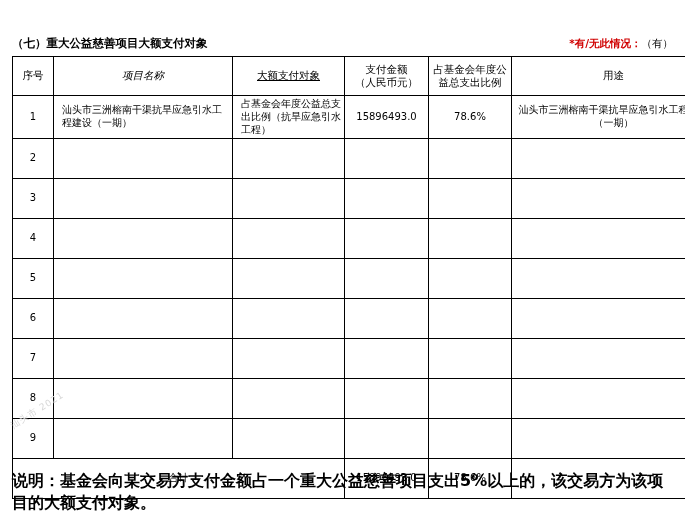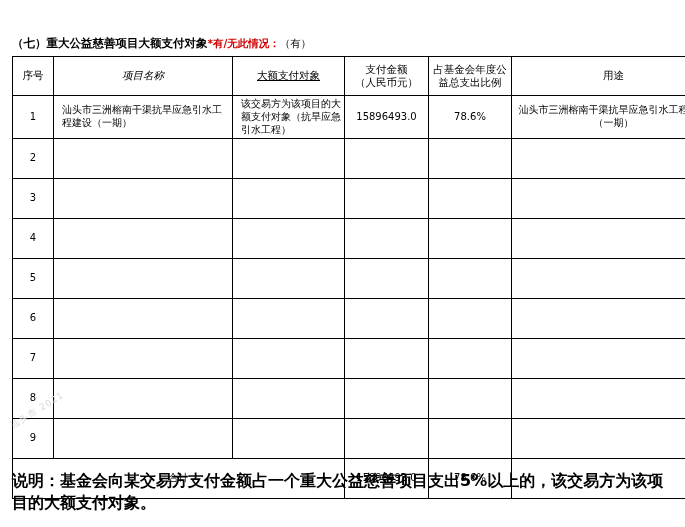--- a/index.html
+++ b/index.html
@@ -21,21 +21,21 @@
     width: 685px;
     height: 527px;
   }
   .section-header {
     position: absolute;
     left: 12px;
     top: 36px;
     width: 661px;
     display: flex;
     align-items: baseline;
-    justify-content: flex-start;
+    justify-content: space-between;
   }
   .section-title {
     font-size: 11.5px;
     font-weight: bold;
     letter-spacing: 0px;
     white-space: nowrap;
   }
   .section-note {
     font-size: 10.5px;
     white-space: nowrap;
@@ -154,21 +154,21 @@
     </thead>
     <tbody>
       <tr class="r-first">
         <td>
             <span class="cell-text">1</span>
           </td>
         <td>
             <span class="cell-text cell-left">汕头市三洲榕南干渠抗旱应急引水工程建设（一期）</span>
           </td>
         <td>
-            <span class="cell-text cell-left">该交易方为该项目的大额支付对象（抗旱应急引水工程）</span>
+            <span class="cell-text cell-left">占基金会年度公益总支出比例（抗旱应急引水工程）</span>
           </td>
         <td>
             <span class="cell-text">15896493.0</span>
           </td>
         <td>
             <span class="cell-text">78.6%</span>
           </td>
         <td>
             <span class="cell-text">汕头市三洲榕南干渠抗旱应急引水工程建设（一期）</span>
           </td>

